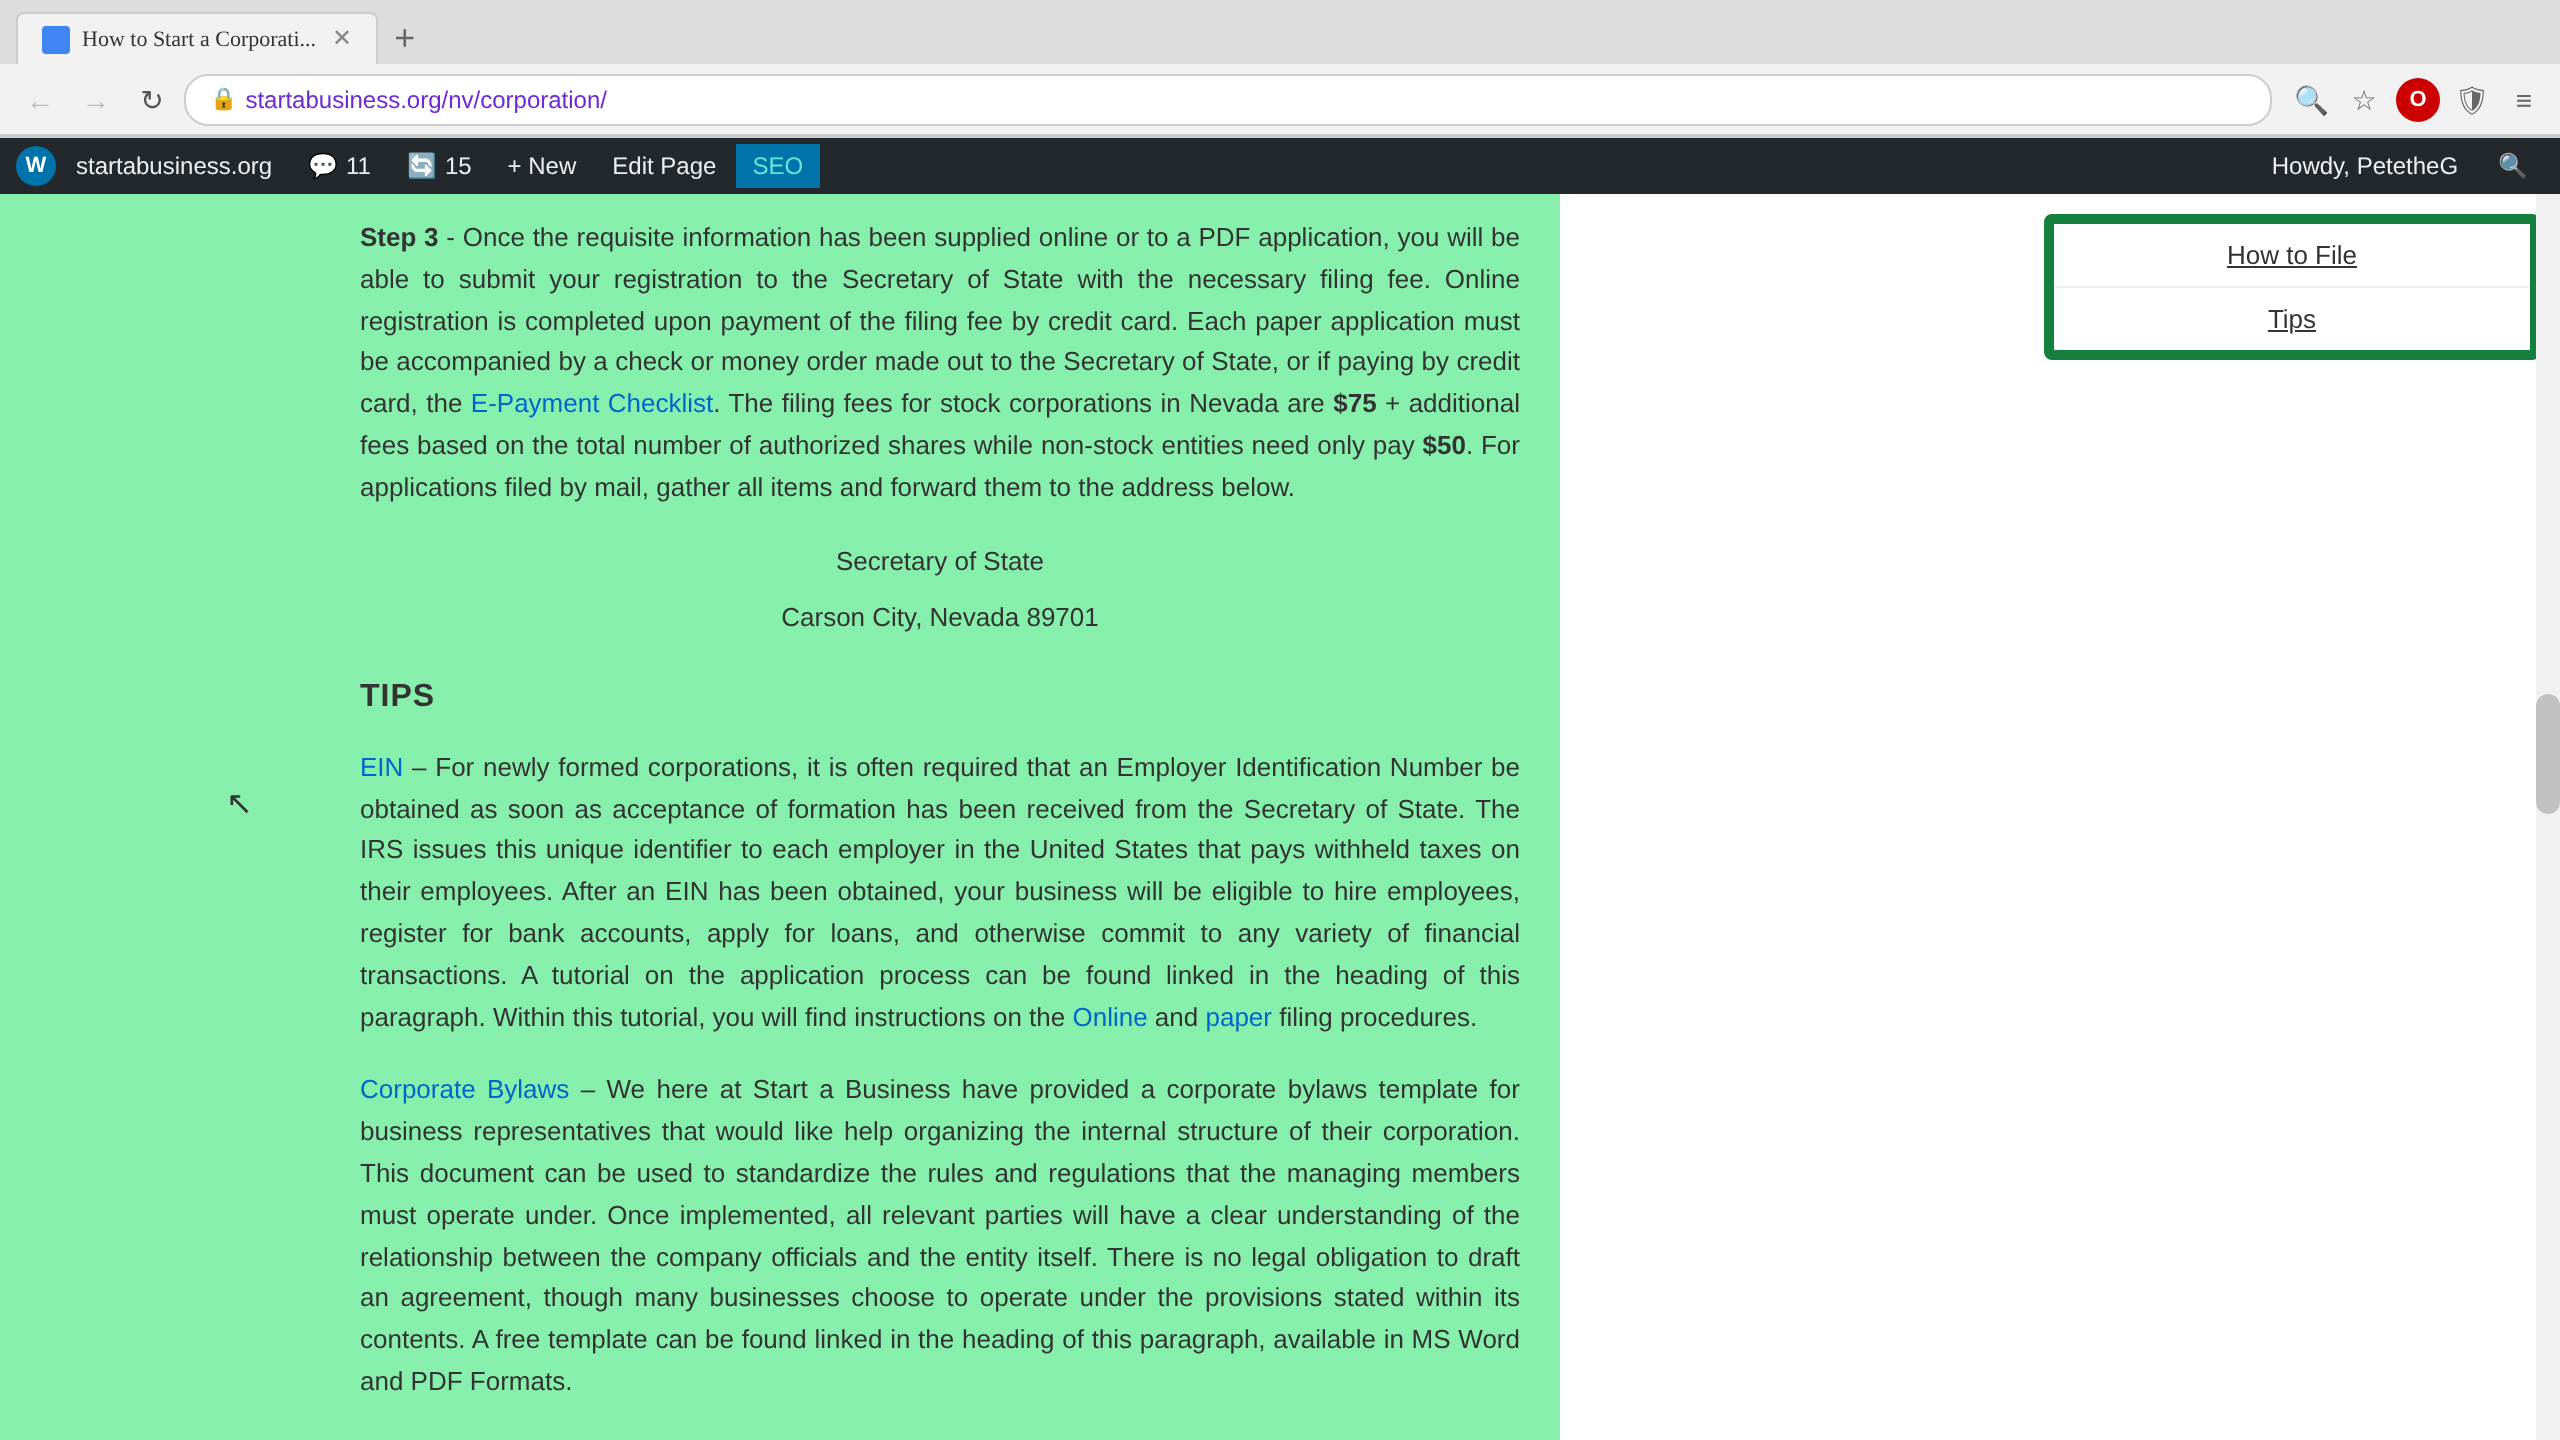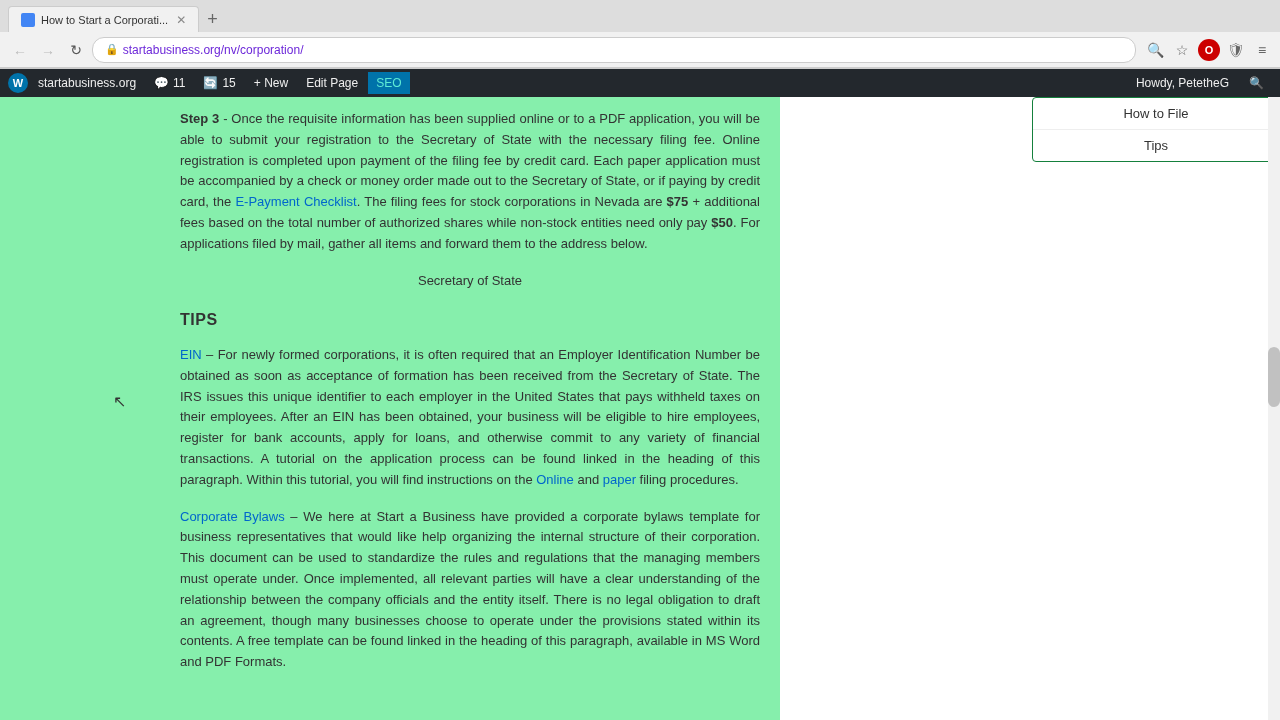--- a/index.html
+++ b/index.html
@@ -32,20 +32,21 @@
       align-items: center;
       background: #f1f1f1;
       border: 1px solid #ccc;
       border-bottom: none;
       border-radius: 4px 4px 0 0;
       padding: 4px 12px;
       font-size: 12px;
       max-width: 220px;
       height: 26px;
       position: relative;
+      font-family: Liberation Serif, serif;
     }
 
     .tab .favicon {
       width: 14px;
       height: 14px;
       margin-right: 6px;
       background: #4285f4;
       border-radius: 2px;
       display: inline-block;
       flex-shrink: 0;
@@ -257,24 +258,25 @@
       line-height: 1.6;
     }
 
     
     .sidebar {
       width: 248px;
       position: absolute;
       right: 0;
       top: 0;
       background: #fff;
-      border: 1px solid #15803d;
+      border: 5px solid #15803d;
       border-radius: 4px;
-      margin: 0;
+      margin: 10px;
       overflow: hidden;
+      text-decoration: underline;
     }
 
     .sidebar-item {
       padding: 8px 16px;
       font-size: 13px;
       border-bottom: 1px solid #eee;
       cursor: pointer;
       text-align: center;
       color: #333;
     }
@@ -381,20 +383,21 @@
 
   <div class="main-content">
     <div class="content-body">
 
       <div class="step-text">
         <span class="bold">Step 3</span><span> - Once the requisite information has been supplied online or to a PDF application, you will be able to submit your registration to the Secretary of State with the necessary filing fee. Online registration is completed upon payment of the filing fee by credit card. Each paper application must be accompanied by a check or money order made out to the Secretary of State, or if paying by credit card, the </span><a href="#">E-Payment Checklist</a><span>. The filing fees for stock corporations in Nevada are </span><span class="bold">$75</span><span> + additional fees based on the total number of authorized shares while non-stock entities need only pay </span><span class="bold">$50</span><span>. For applications filed by mail, gather all items and forward them to the address below.</span>
       </div>
 
       <div class="address-block">
         <p>Secretary of State</p>
+        <p>Carson City, Nevada 89701</p>
       </div>
 
       <h2 class="tips-heading">TIPS</h2>
 
       <div class="tip-paragraph">
         <a href="#">EIN</a><span> – For newly formed corporations, it is often required that an Employer Identification Number be obtained as soon as acceptance of formation has been received from the Secretary of State. The IRS issues this unique identifier to each employer in the United States that pays withheld taxes on their employees. After an EIN has been obtained, your business will be eligible to hire employees, register for bank accounts, apply for loans, and otherwise commit to any variety of financial transactions. A tutorial on the application process can be found linked in the heading of this paragraph. Within this tutorial, you will find instructions on the </span><a href="#">Online</a><span> and </span><a href="#">paper</a><span> filing procedures.</span>
       </div>
 
       <div class="tip-paragraph">
         <a href="#">Corporate Bylaws</a><span> – We here at Start a Business have provided a corporate bylaws template for business representatives that would like help organizing the internal structure of their corporation. This document can be used to standardize the rules and regulations that the managing members must operate under. Once implemented, all relevant parties will have a clear understanding of the relationship between the company officials and the entity itself. There is no legal obligation to draft an agreement, though many businesses choose to operate under the provisions stated within its contents. A free template can be found linked in the heading of this paragraph, available in MS Word and PDF Formats.</span>

